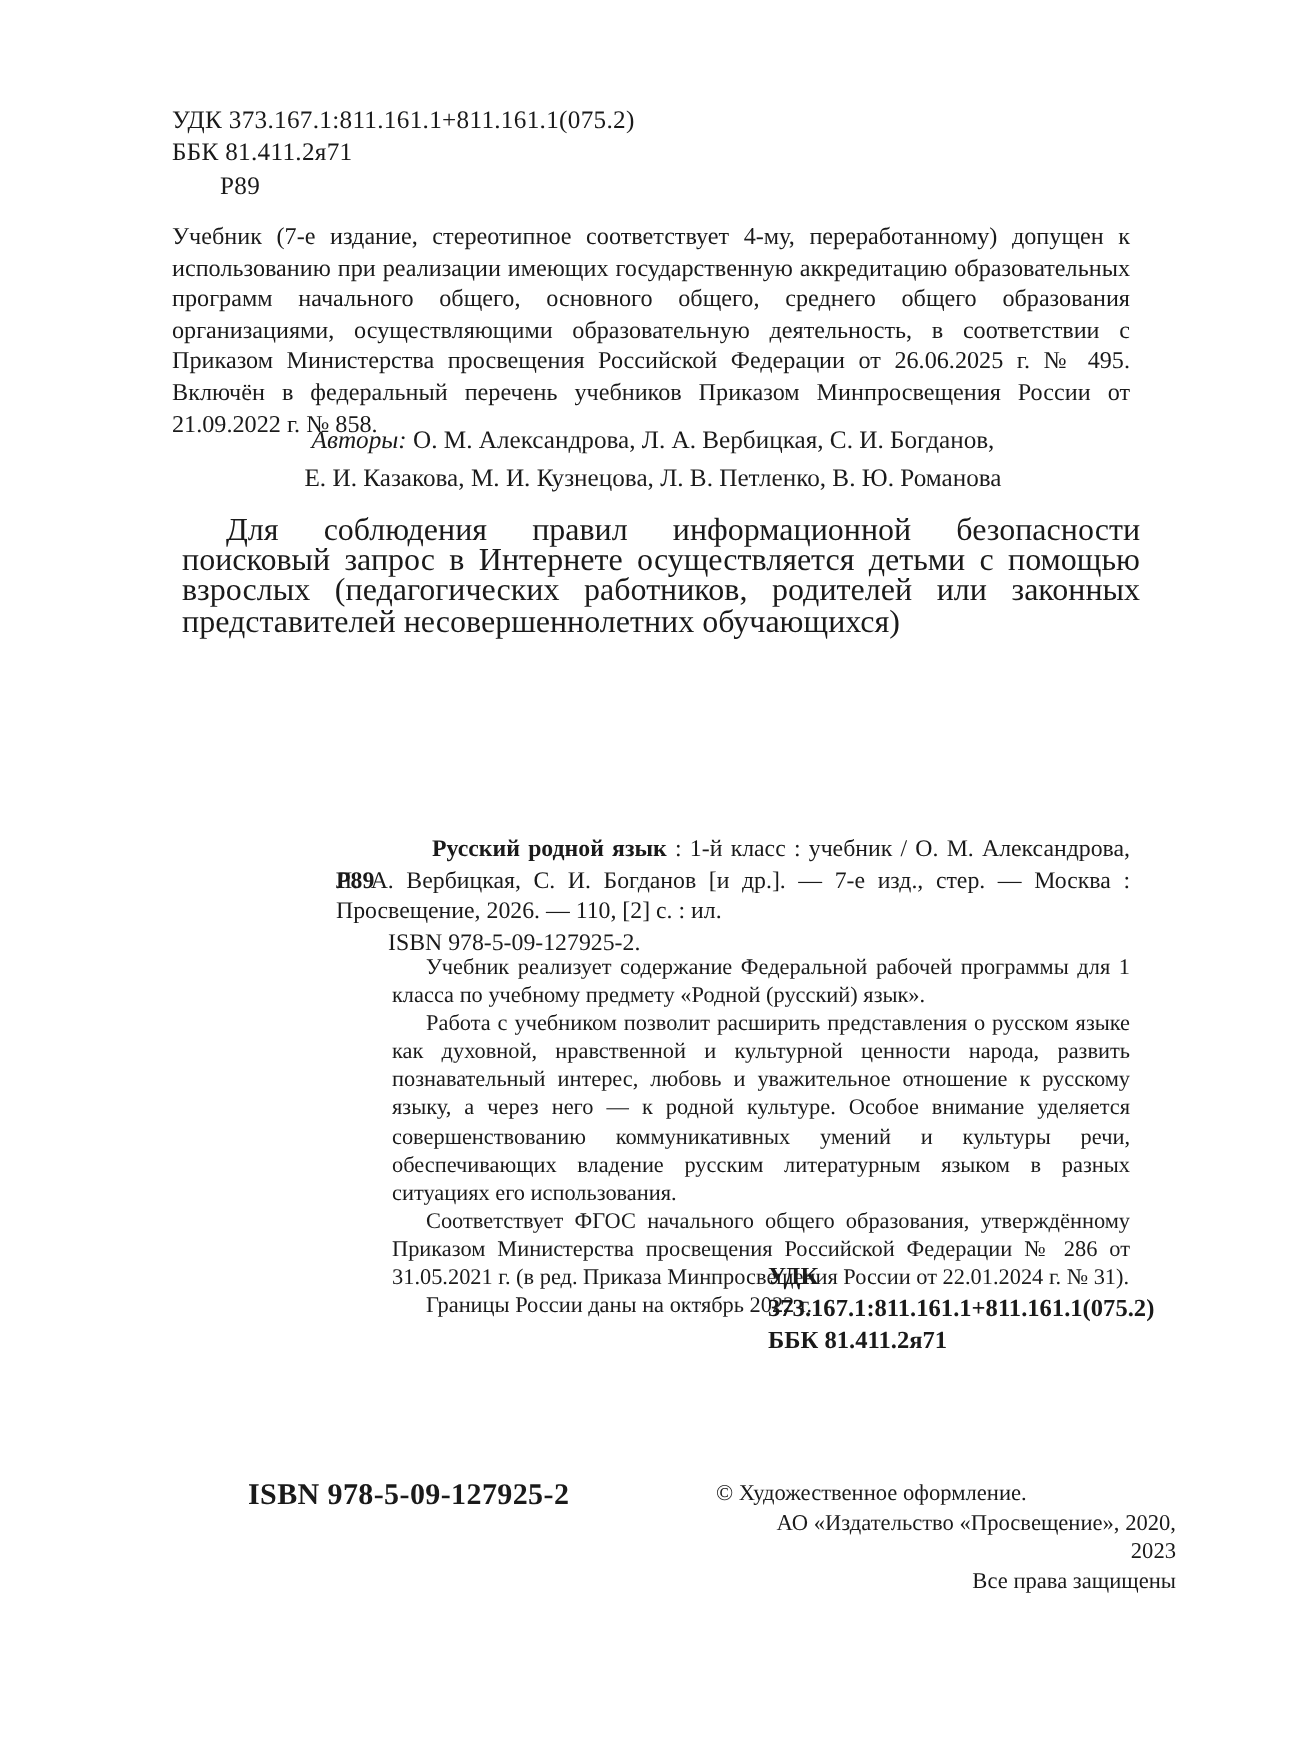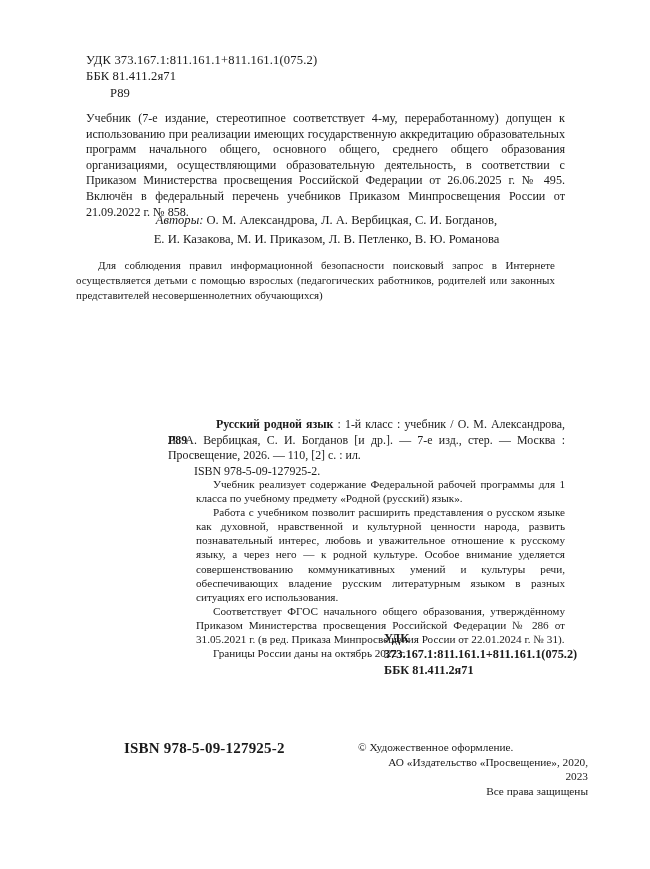--- a/index.html
+++ b/index.html
@@ -56,24 +56,24 @@
     top: 211px;
     width: 479px;
     font-size: 12.6px;
     line-height: 18.5px;
     text-align: center;
   }
 
   
   .safety {
     position: absolute;
-    left: 76px;
+    left: 91px;
     top: 258px;
     width: 479px;
-    font-size: 11px;
+    font-size: 16px;
     line-height: 15.2px;
     text-align: justify;
     text-align-last: left;
   }
   .safety-first { text-indent: 22px; }
 
   
   .biblio {
     position: absolute;
     left: 168px;
@@ -161,21 +161,21 @@
     <div class="p89">Р89</div>
   </div>
 
   <div class="approval">Учебник (7-е издание, стереотипное соответствует 4-му, переработанному) допущен к использованию при реализации имеющих государственную аккредитацию образовательных программ начального общего, основного общего, среднего общего образования организациями, осуществляющими образовательную деятельность, в соответствии с Приказом Министерства просвещения Российской Федерации от 26.06.2025 г. № 495. Включён в федеральный перечень учебников Приказом Минпросвещения России от 21.09.2022 г. № 858.</div>
 
   <div class="authors">
     <div>
       <span class="ital">Авторы:</span>
       <span>О. М. Александрова, Л. А. Вербицкая, С. И. Богданов,</span>
     </div>
-    <div>Е. И. Казакова, М. И. Приказом, Л. В. Петленко, В. Ю. Романова</div>
+    <div>Е. И. Казакова, М. И. Кузнецова, Л. В. Петленко, В. Ю. Романова</div>
   </div>
 
   <div class="safety safety-first">Для соблюдения правил информационной безопасности поисковый запрос в Интернете осуществляется детьми с помощью взрослых (педагогических работников, родителей или законных представителей несовершеннолетних обучающихся)</div>
 
   <div class="biblio">
     <div class="biblio-rec">
       <span class="rowlabel bold">Р89</span><span class="bold">Русский родной язык</span><span> : 1-й класс : учебник / О. М. Александрова, Л. А. Вербицкая, С. И. Богданов [и др.]. — 7-е изд., стер. — Москва : Просвещение, 2026. — 110, [2] с. : ил.</span>
     </div>
     <div class="biblio-isbn">ISBN 978-5-09-127925-2.</div>
   </div>

